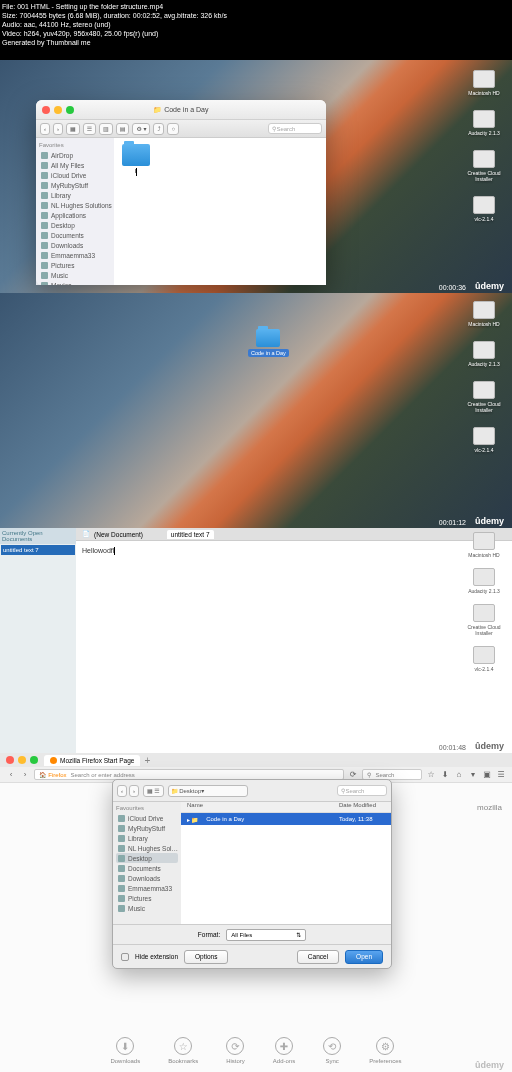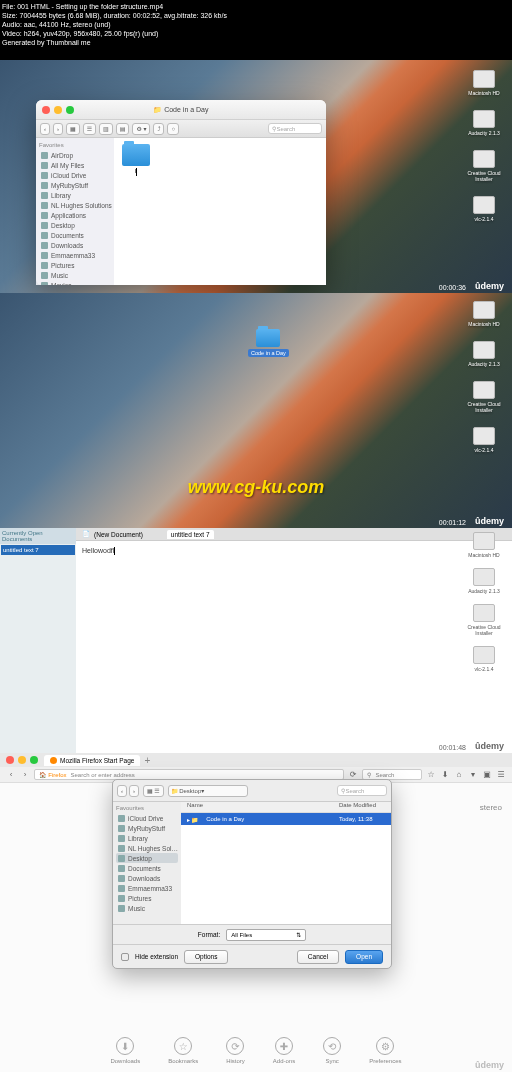--- a/index.html
+++ b/index.html
@@ -220,21 +220,20 @@
       </div>
     <div class="dicon">
         <div class="drive"></div>
         <div class="dlabel">Creative Cloud Installer</div>
       </div>
     <div class="dicon">
         <div class="drive"></div>
         <div class="dlabel">vlc-2.1.4</div>
       </div>
   </div>
-  <div class="watermark">www.cg-ku.com</div>
   <div class="timestamp">00:01:12</div>
   <div class="udemy">ûdemy</div>
 </div>
 
 <div class="panel p3">
   <div class="editor">
     <div class="open-docs">
       <div class="od-title">Currently Open Documents</div>
       <div class="od-item">untitled text 7</div>
     </div>
@@ -293,21 +292,21 @@
       <div class="bicon">⟳</div>
       <div class="urlbar" style="flex:0 0 60px">⚲ <span>Search</span></div>
       <div class="bicon">☆</div>
       <div class="bicon">⬇</div>
       <div class="bicon">⌂</div>
       <div class="bicon">▾</div>
       <div class="bicon">▣</div>
       <div class="bicon">☰</div>
     </div>
     <div class="bcontent">
-      <div class="mozilla">stereo</div>
+      <div class="mozilla">mozilla</div>
       <div class="dialog">
         <div class="dtop">
           <div class="dnav">
               <div class="tbtn">‹</div>
               <div class="tbtn">›</div>
             </div>
           <div class="tbtn">▦ ☰</div>
           <div class="tbtn" style="flex:0 0 80px;justify-content:flex-start">📁 <span>Desktop</span> ▾</div>
           <div class="search" style="width:50px">⚲ <span>Search</span></div>
         </div>

